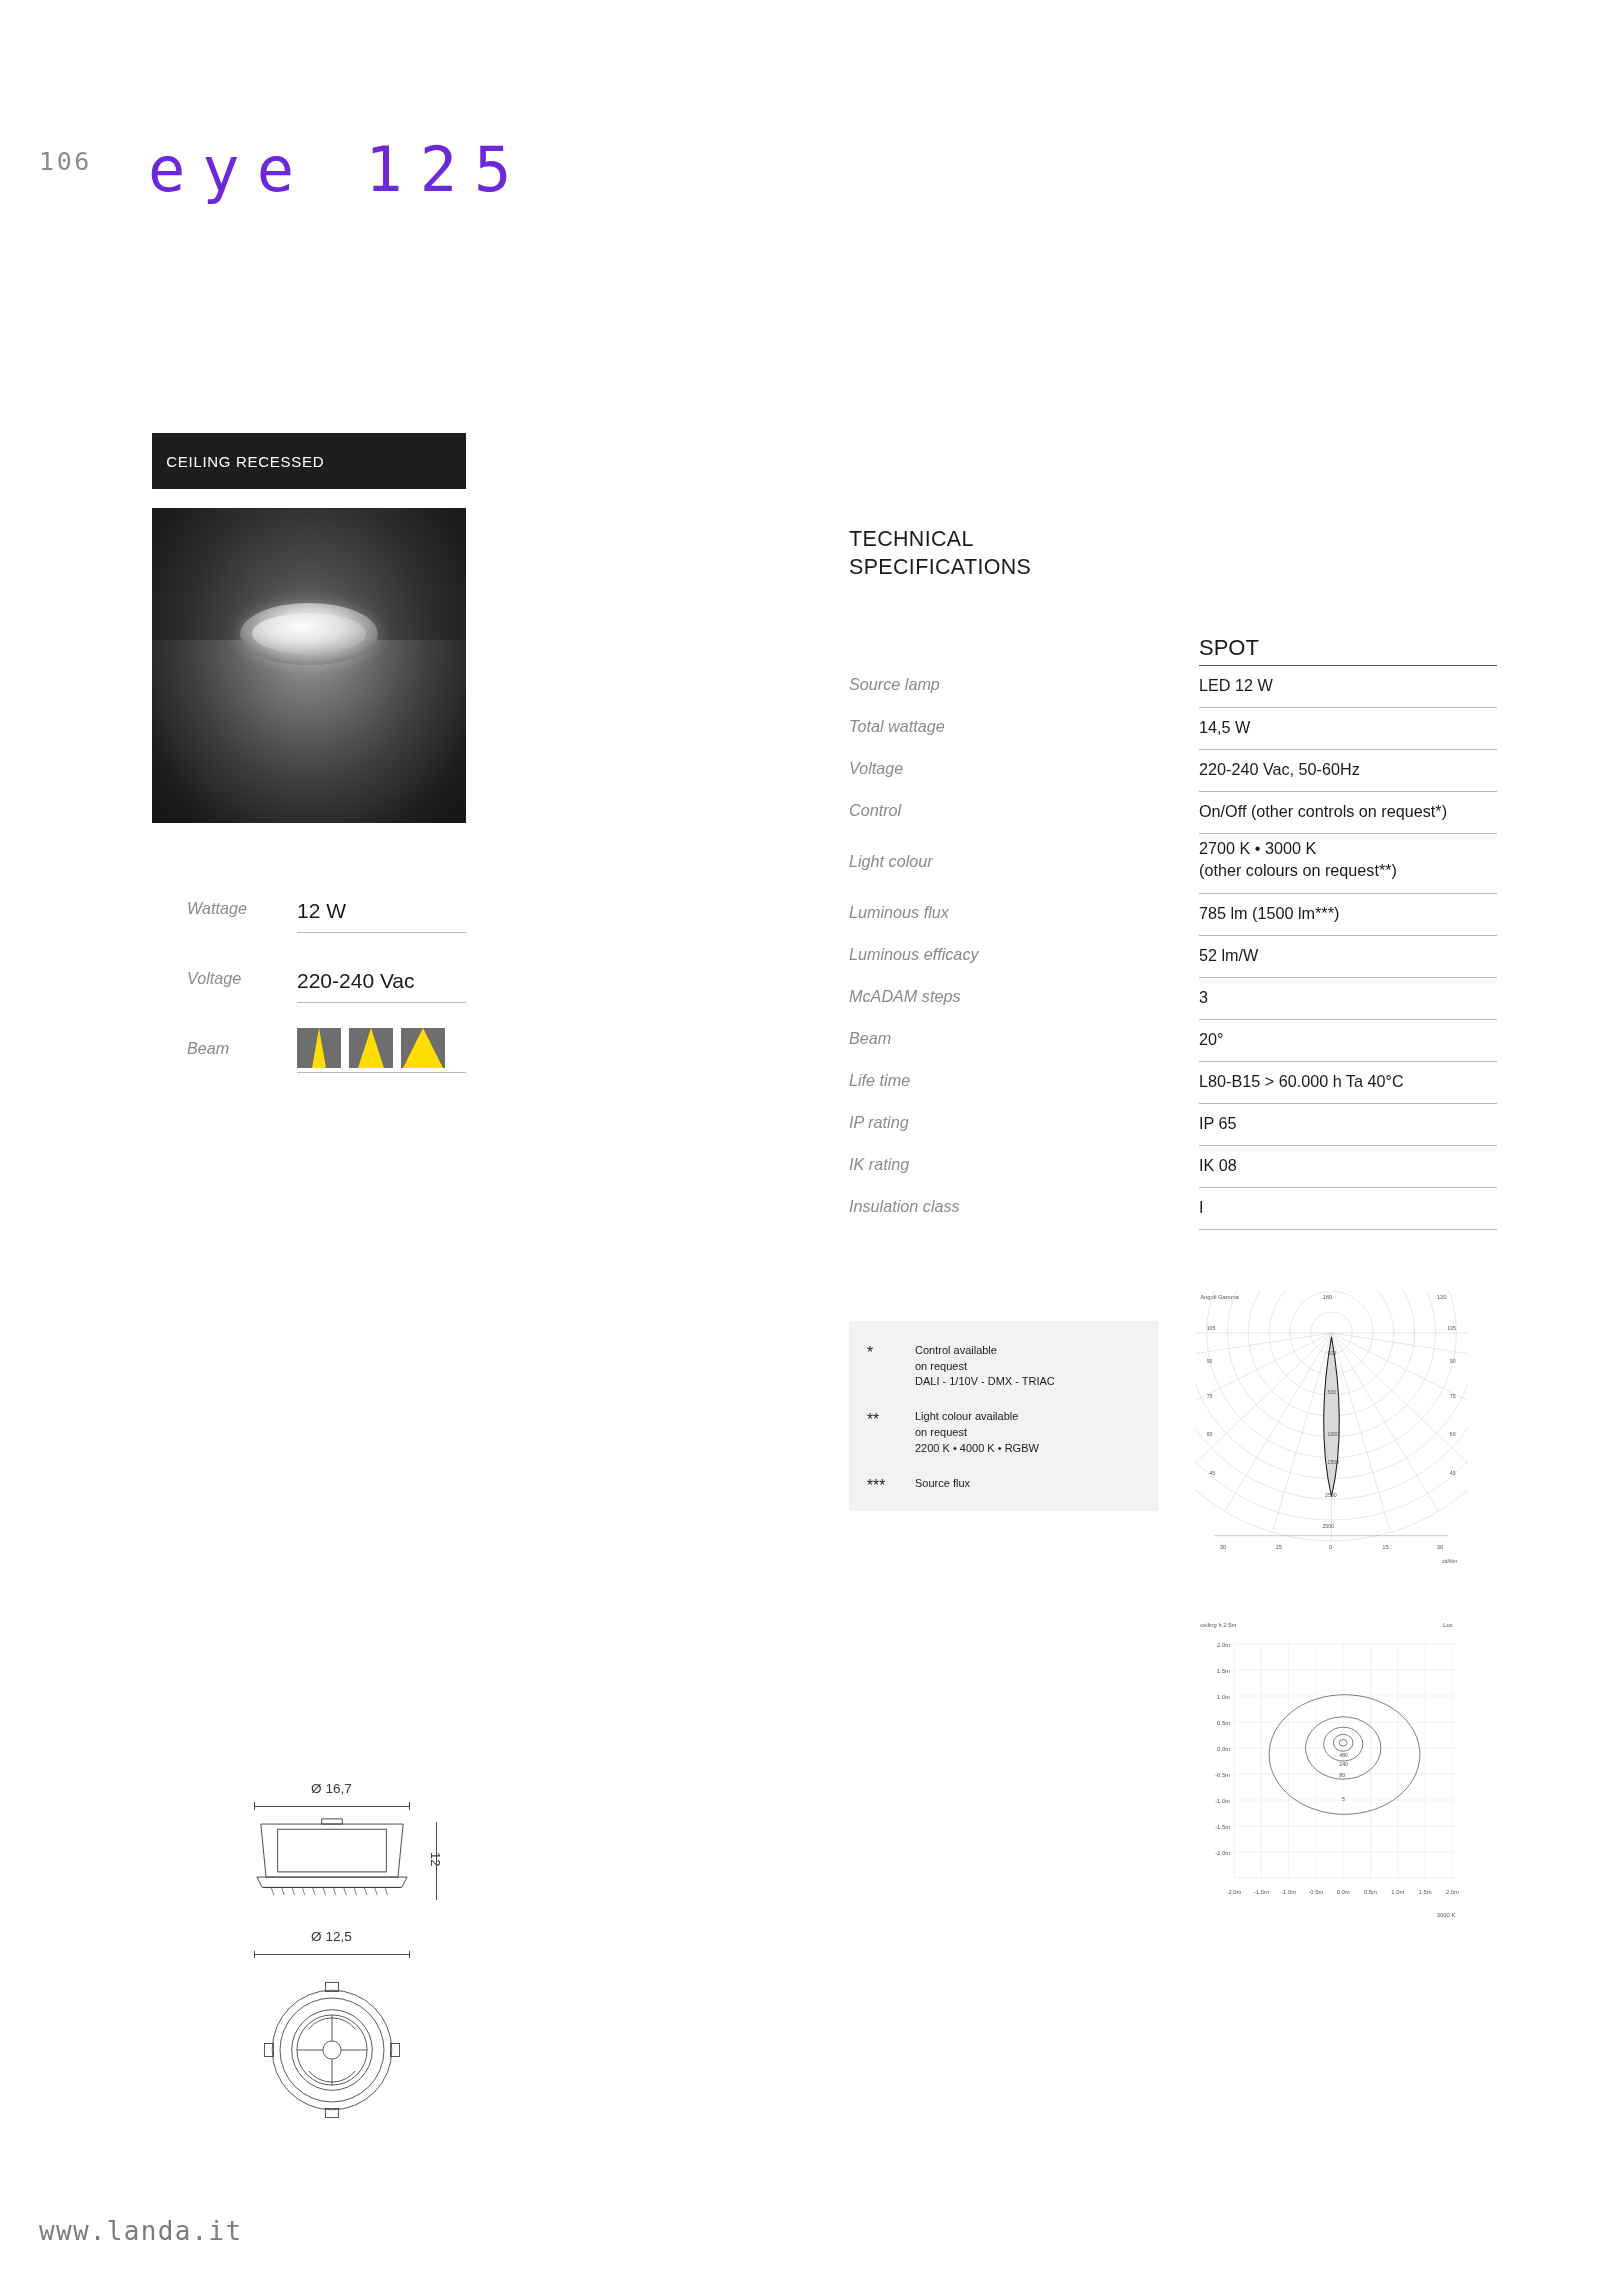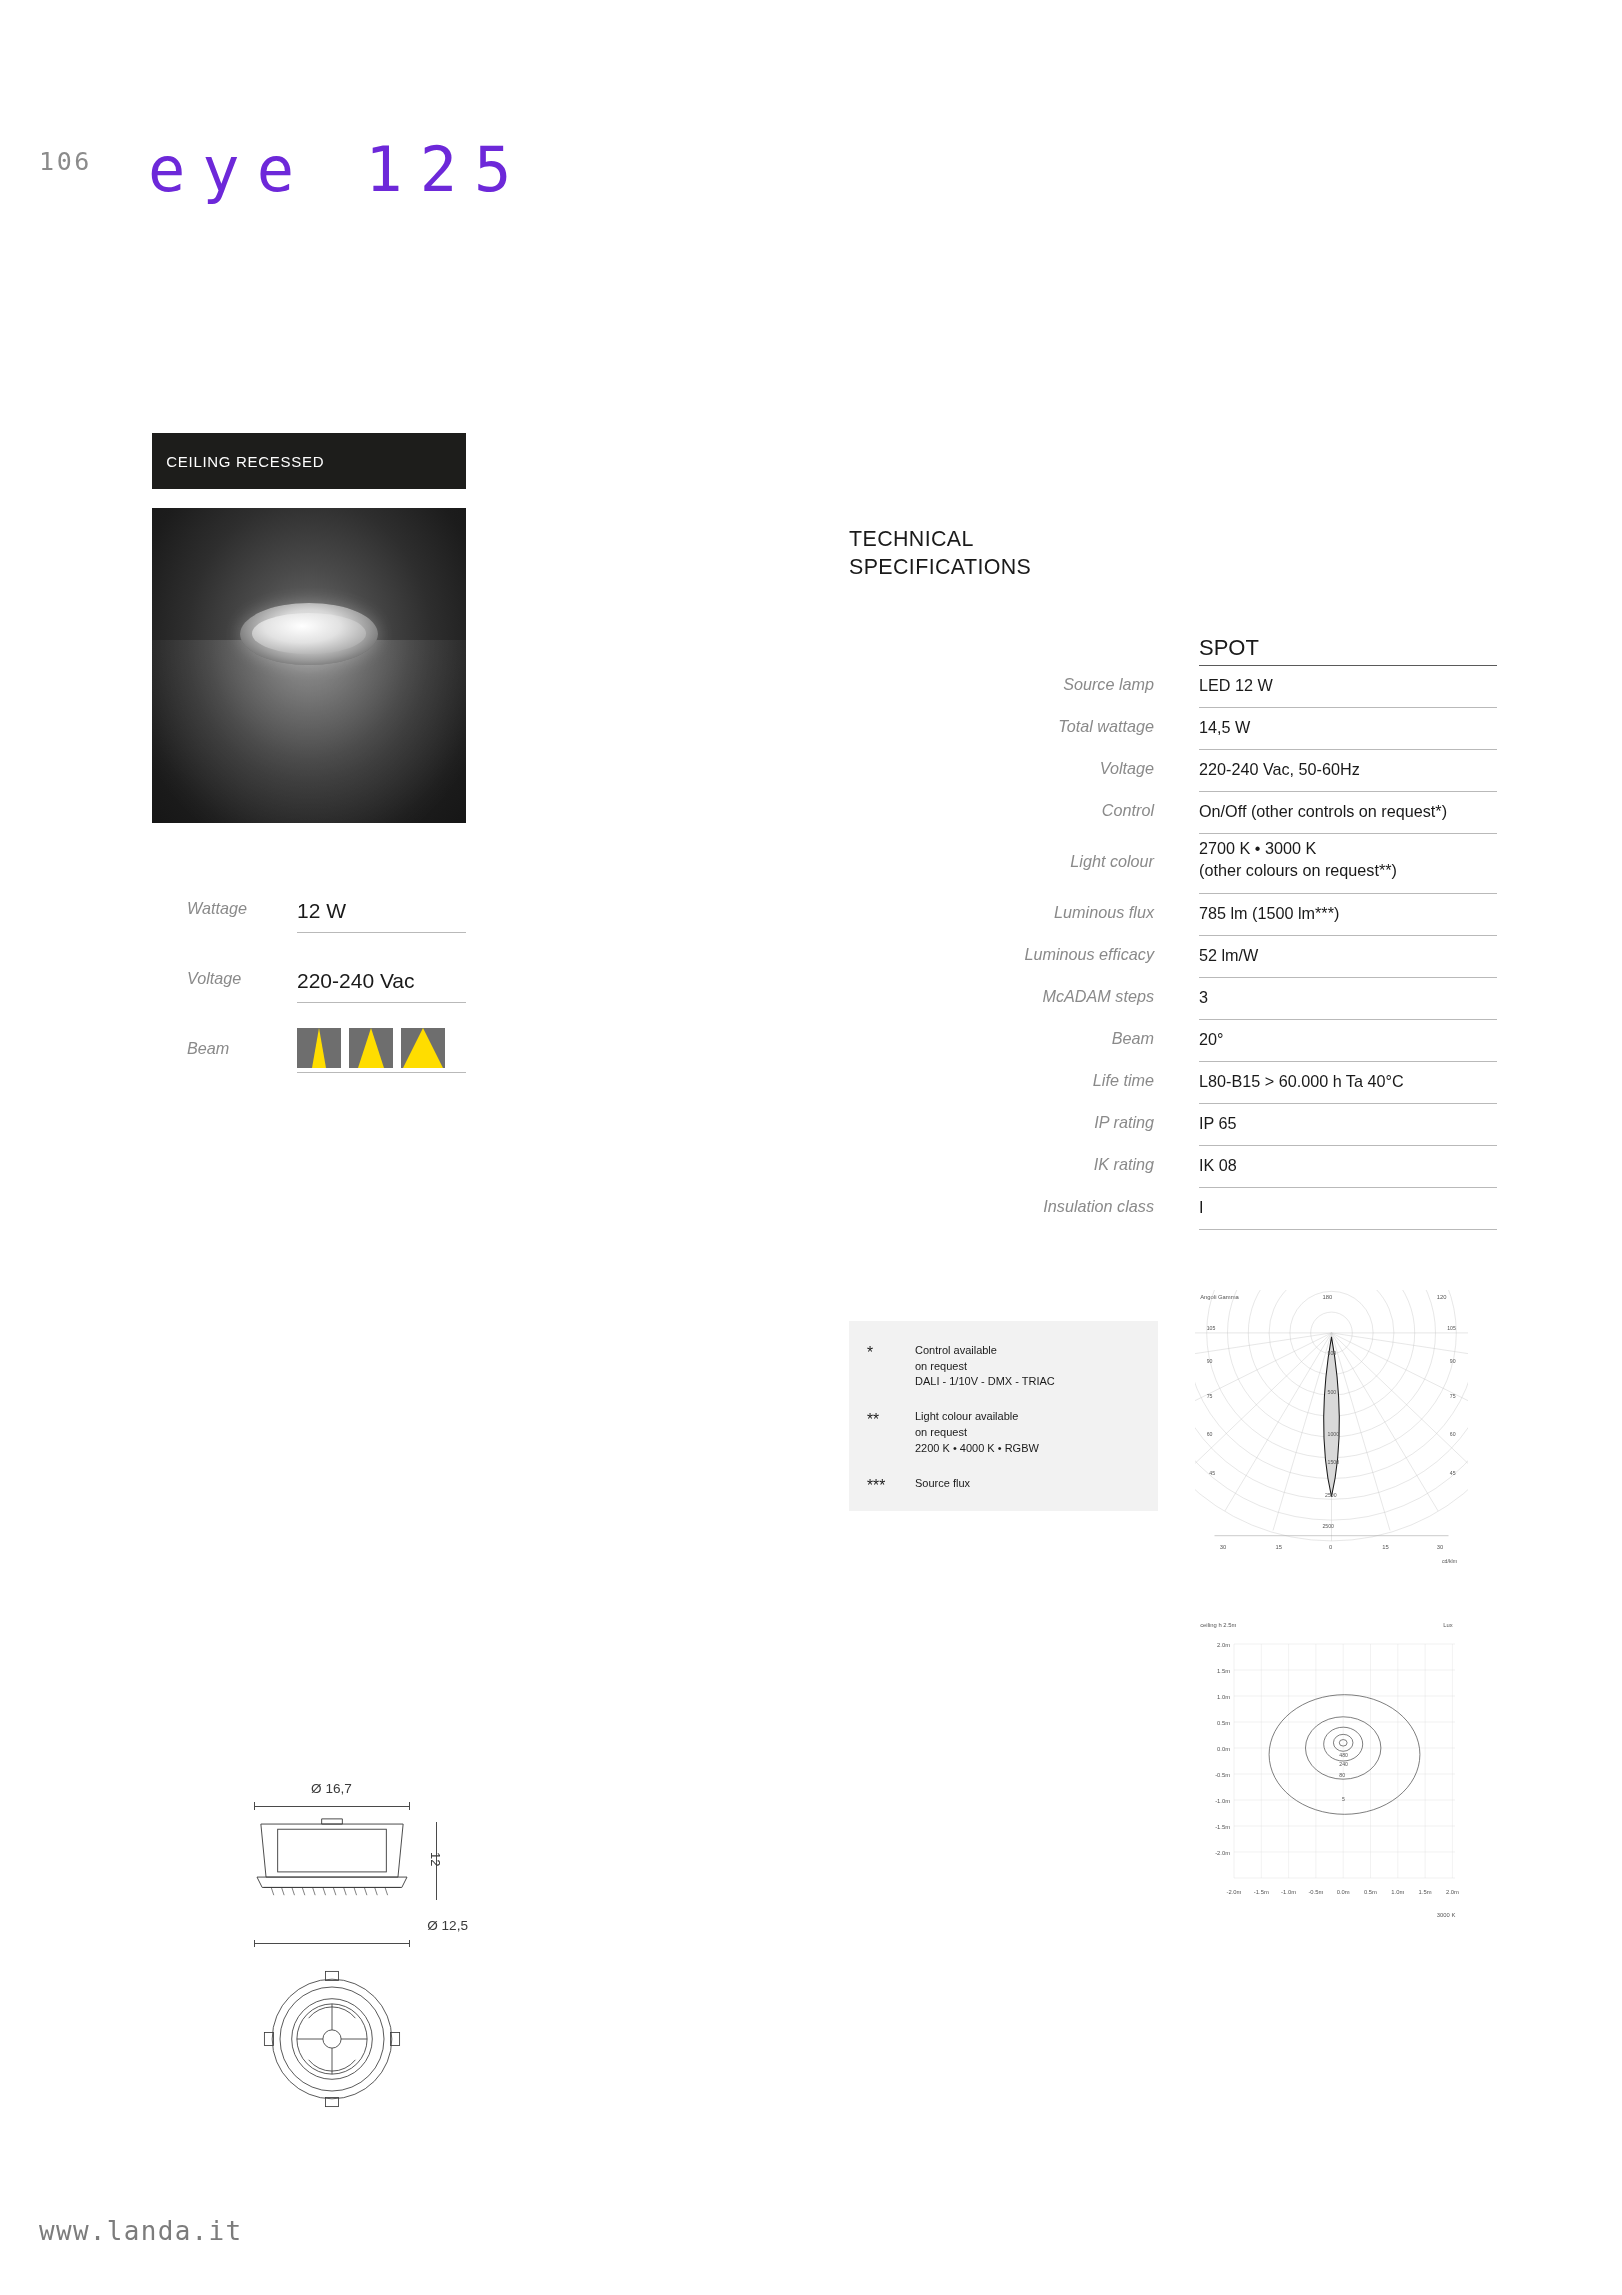--- a/index.html
+++ b/index.html
@@ -93,21 +93,21 @@
 
   
   .tech-head{
     position:absolute;left:849px;top:525px;
     font-size:21.4px;line-height:1.32;letter-spacing:0.4px;color:#1a1a1a;
   }
   .spec-table{position:absolute;left:849px;top:624px;width:658px;}
   .st-row{position:relative;min-height:42px;}
   .st-label{
     position:absolute;left:0;top:9px;width:305px;
-    font-size:16.2px;color:#8a8a8a;font-style:italic;text-align:right;
+    font-size:16.2px;color:#8a8a8a;font-style:italic;
   }
   .st-value{
     position:absolute;left:350px;top:9px;right:0;
     font-size:16.2px;color:#1a1a1a;line-height:1.35;
   }
   .st-rule{position:absolute;left:350px;right:10.4px;bottom:0;height:0.6px;background:#b9b9b9;}
   .st-row.head .st-value{font-size:22px;color:#1a1a1a;}
   .st-row.head .st-rule{background:#5a5a5a;height:1.3px;}
   .st-row.tall{min-height:60px;}
 
@@ -189,21 +189,21 @@
           <path d="M14 112 L226 112"></path>
         </g>
         <g stroke="#3a3a3a" stroke-width="1">
           <path d="M26 112 L30 124 M42 112 L46 124 M58 112 L62 124 M74 112 L78 124 M90 112 L94 124 M106 112 L110 124 M122 112 L126 124 M138 112 L142 124 M154 112 L158 124 M170 112 L174 124 M186 112 L190 124 M202 112 L206 124"></path>
         </g>
       </svg>
       <div class="vdim">
         <span class="vdim-txt">12</span>
       </div>
     </div>
-    <div class="dim-label" style="margin-top:6px;text-align:right;">Ø 12,5</div>
+    <div class="dim-label" style="margin-top:17px;">Ø 12,5</div>
     <div class="dim-arrow"></div>
     <div class="plan-view">
       <svg width="156" height="156" viewBox="0 0 240 240">
         <g stroke="#3a3a3a" fill="none" stroke-width="1.3">
           <circle cx="120" cy="120" r="92"></circle>
           <circle cx="120" cy="120" r="80"></circle>
           <circle cx="120" cy="120" r="62"></circle>
           <circle cx="120" cy="120" r="54"></circle>
           <circle cx="120" cy="120" r="14"></circle>
           <path d="M120 66 L120 106 M120 134 L120 174"></path>

